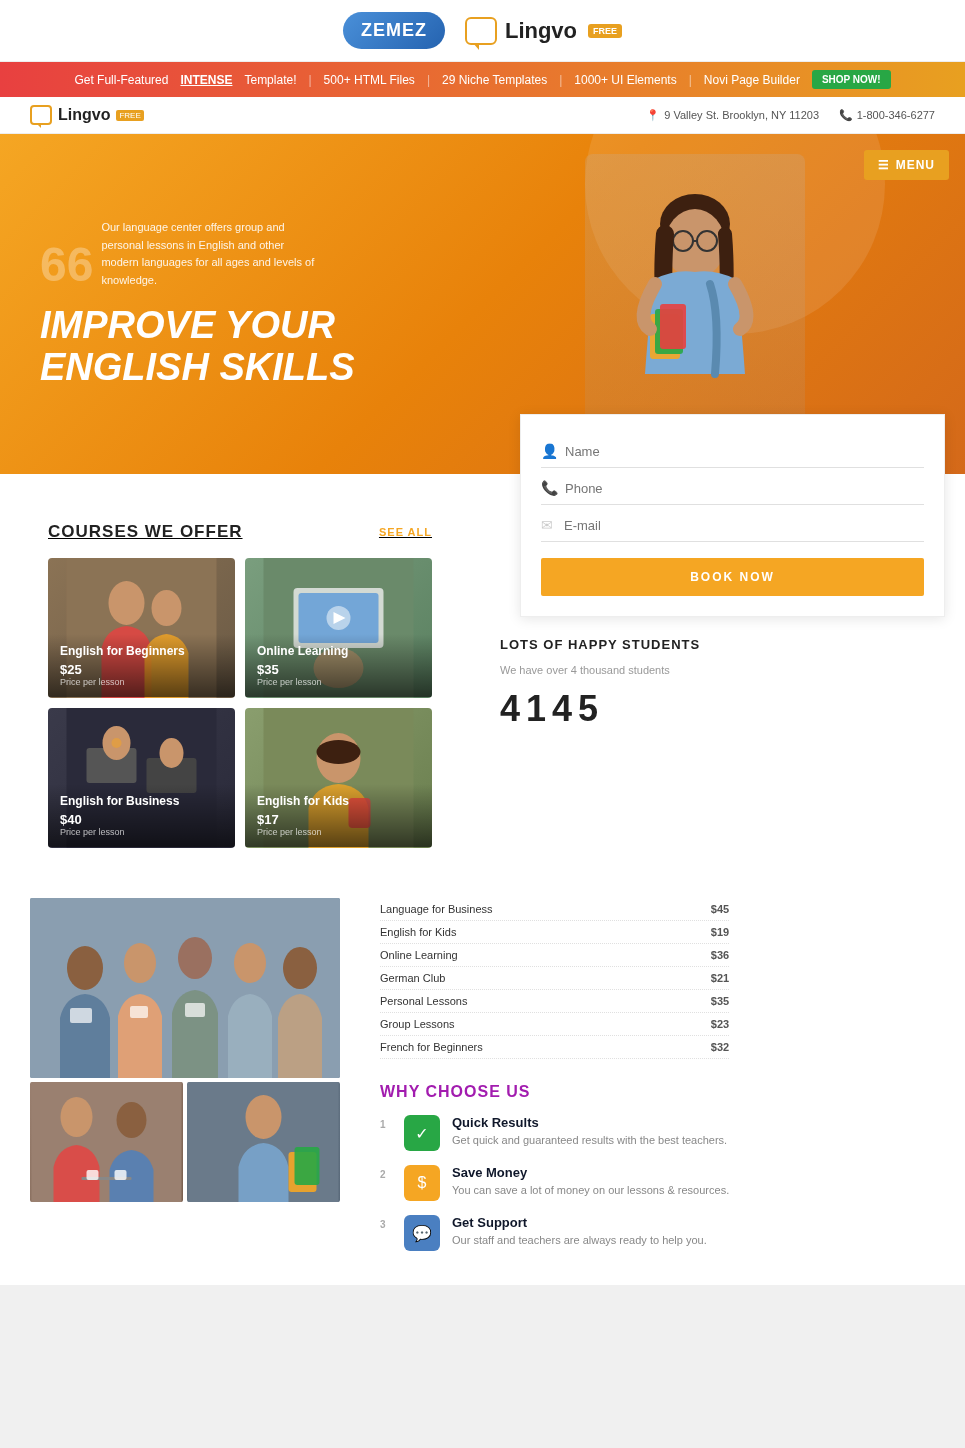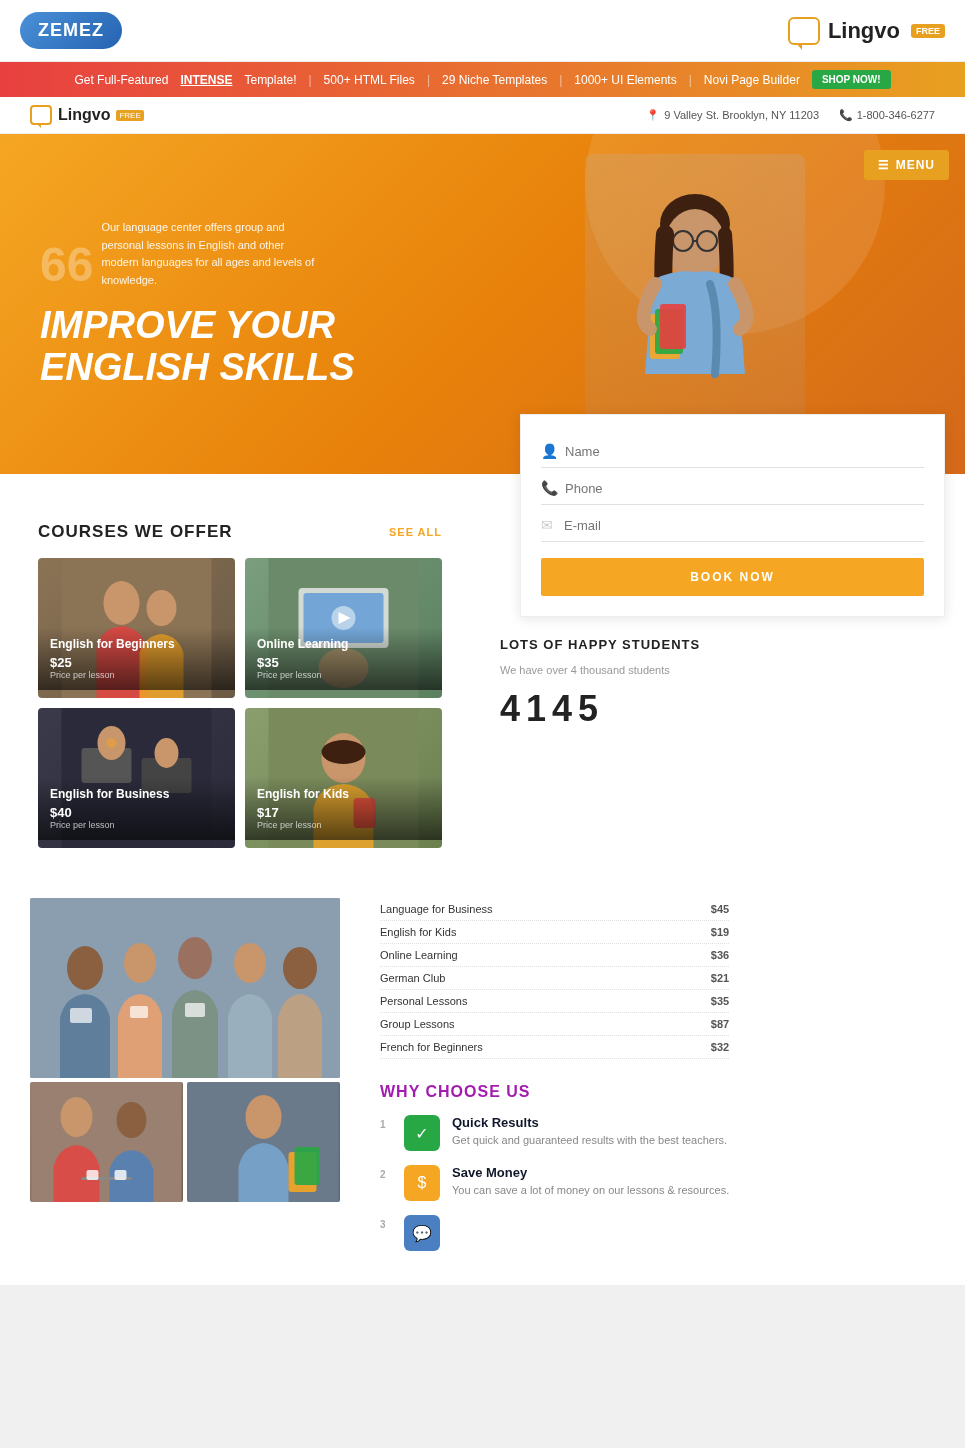--- a/index.html
+++ b/index.html
@@ -3,21 +3,21 @@
   <meta charset="utf-8">
   <style>
     * { margin: 0; padding: 0; box-sizing: border-box; }
     body { font-family: Arial, sans-serif; background: #f0f0f0; width: 965px; }
 
     
     .top-brand-bar {
       background: #fff;
       display: flex;
       align-items: center;
-      justify-content: space-between;
+      justify-content: center;
       gap: 20px;
       padding: 12px 20px;
       border-bottom: 1px solid #eee;
     }
     .zemez-logo {
       background: linear-gradient(135deg, #4a90d9, #2563b0);
       color: #fff;
       font-weight: 900;
       font-size: 18px;
       padding: 8px 18px;
@@ -221,21 +221,22 @@
     }
 
     
     .main-wrapper {
       background: #fff;
       display: flex;
       gap: 0;
     }
     .left-col {
       flex: 0 0 480px;
-      padding: 20px 38px 30px;
+      padding: 20px 48px 30px;
+      text-decoration: underline;
     }
     .right-col {
       flex: 1;
       padding: 0 20px 20px;
     }
 
     
     .book-form {
       background: #fff;
       border: 1px solid #eee;
@@ -340,21 +341,21 @@
       height: 100%;
       position: absolute;
       top: 0; left: 0;
     }
     .course-card-bg.bg1 { background: linear-gradient(135deg, #8b7355 0%, #6b5a45 100%); }
     .course-card-bg.bg2 { background: linear-gradient(135deg, #7a9e7e 0%, #5a8060 100%); }
     .course-card-bg.bg3 { background: linear-gradient(135deg, #3a3a4a 0%, #2a2a3a 100%); }
     .course-card-bg.bg4 { background: linear-gradient(135deg, #8a9e6e 0%, #6a7e4e 100%); }
     .course-card-overlay {
       position: absolute;
-      bottom: 8px;
+      bottom: 1px;
       left: 0;
       right: 0;
       padding: 10px 12px;
       background: linear-gradient(0deg, rgba(0,0,0,0.6) 0%, transparent 100%);
     }
     .course-name {
       color: #fff;
       font-size: 12px;
       font-weight: 700;
       line-height: 1.3;
@@ -788,21 +789,21 @@
             <div class="price-item">
               <span class="price-item-name">German Club</span>
               <span class="price-item-value">$21</span>
             </div>
             <div class="price-item">
               <span class="price-item-name">Personal Lessons</span>
               <span class="price-item-value">$35</span>
             </div>
             <div class="price-item">
               <span class="price-item-name">Group Lessons</span>
-              <span class="price-item-value">$87</span>
+              <span class="price-item-value">$23</span>
             </div>
             <div class="price-item">
               <span class="price-item-name">French for Beginners</span>
               <span class="price-item-value">$32</span>
             </div>
           </div>
       </div>
 
       <div class="why-choose-us">
         <h3 class="why-choose-title">WHY CHOOSE US</h3>
@@ -819,18 +820,22 @@
     <span class="why-num">2</span>
     <div class="why-icon orange" style="background:#f5a623">$</div>
     <div class="why-text">
       <h4>Save Money</h4>
       <p>You can save a lot of money on our lessons &amp; resources.</p>
     </div>
   </div>
             <div class="why-item">
     <span class="why-num">3</span>
     <div class="why-icon blue" style="background:#4a7fc1">💬</div>
+    <div class="why-text">
+      <h4>Get Support</h4>
+      <p>Our staff and teachers are always ready to help you.</p>
+    </div>
   </div>
           </div>
       </div>
     </div>
   </div>
 </div>
 
 </body></html>

